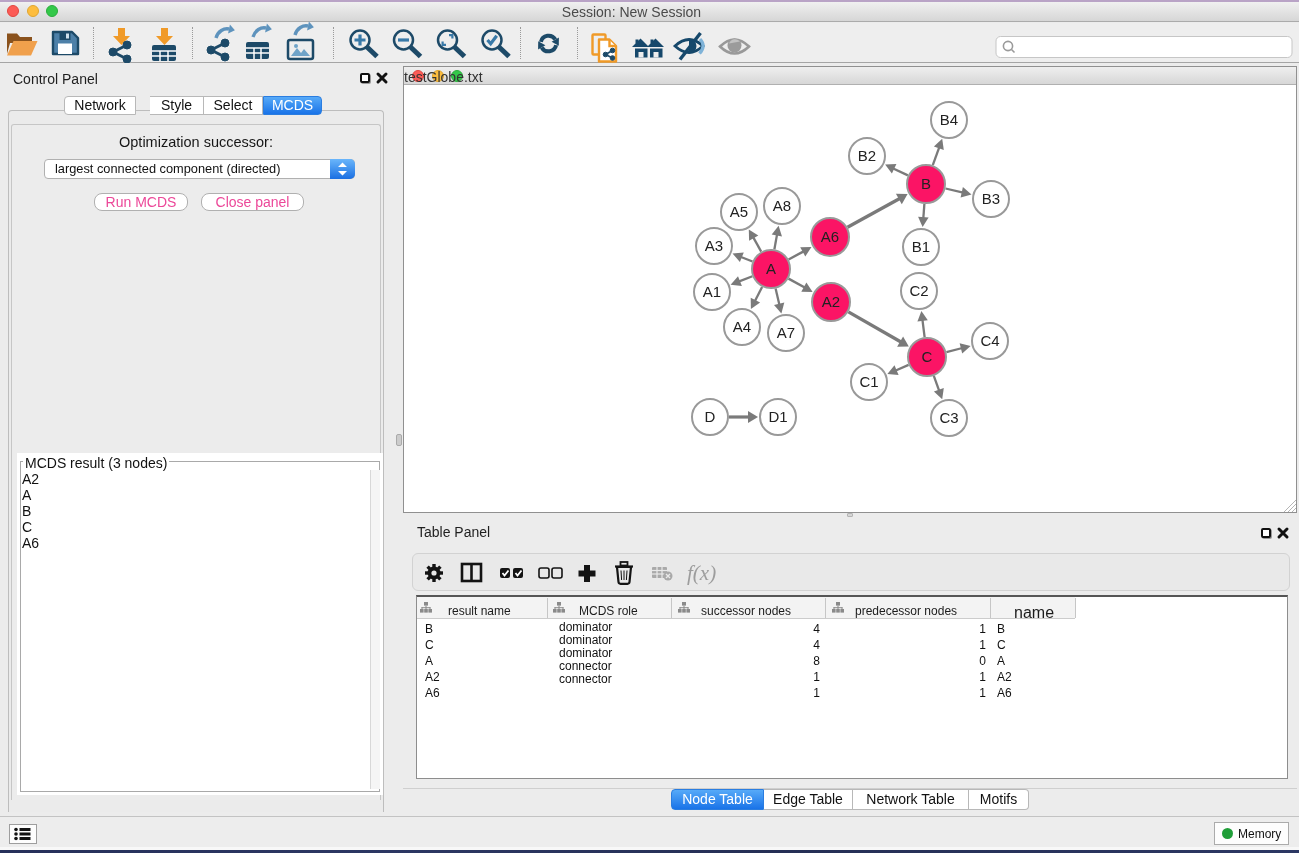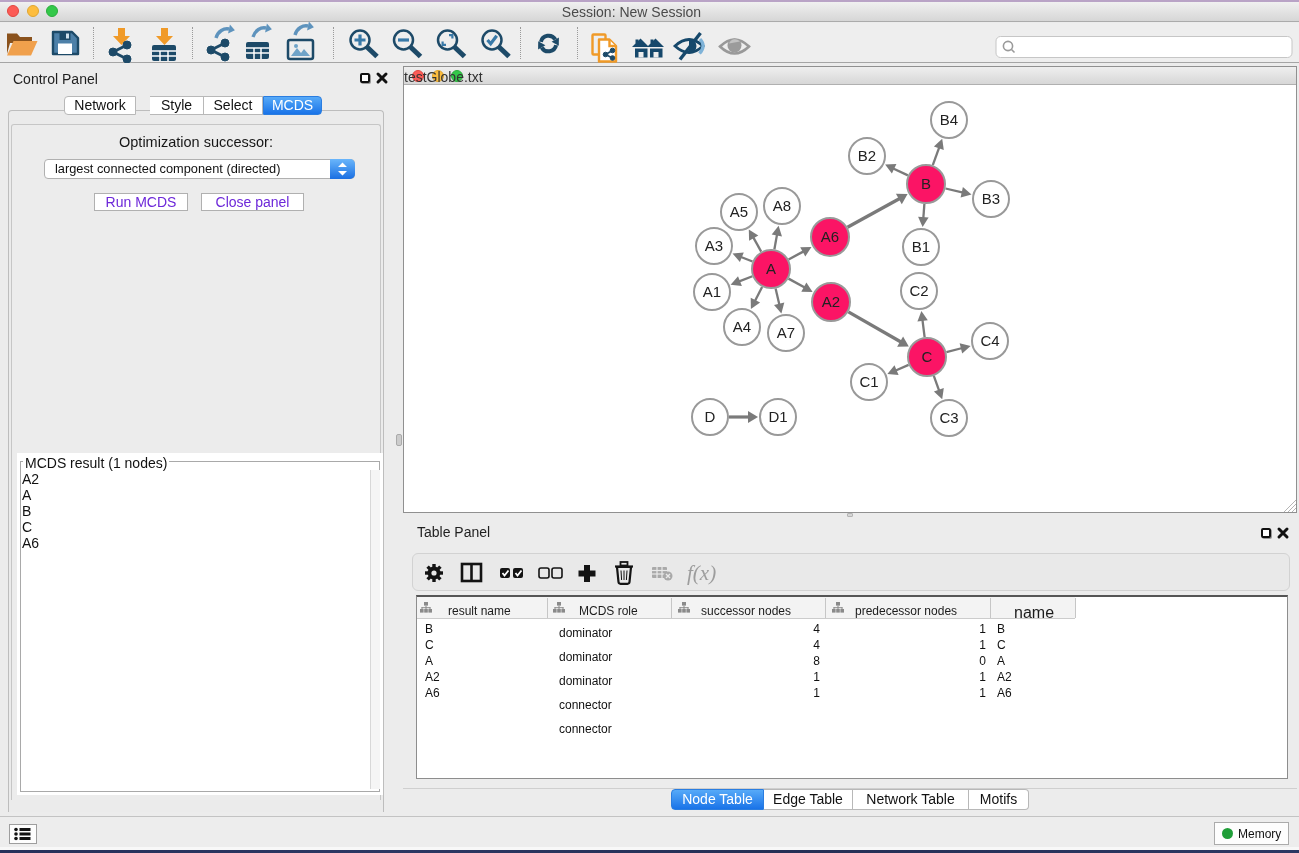--- a/index.html
+++ b/index.html
@@ -5,22 +5,22 @@
   * { margin:0; padding:0; box-sizing:border-box; }
   html,body { width:1299px; height:853px; overflow:hidden; }
   body { font-family:"Liberation Sans", sans-serif; background:#ececec; position:relative; }
   .abs { position:absolute; }
   .tl { border-radius:50%; width:12px; height:12px; position:absolute; top:6px; }
   svg { position:absolute; overflow:visible; }
   .sep { position:absolute; top:27px; width:0; height:32px; border-left:1px dotted #9a9a9a; }
   .tab { position:absolute; background:#ffffff; border:1px solid #b8b8b8; color:#111;
          font-size:14px; text-align:center; line-height:17px; height:19px; }
   .tabsel { background:linear-gradient(#57aaf8,#1973e8); color:#fff; border-color:#2a7de0; }
-  .btn { position:absolute; background:#ffffff; border:1px solid #b0b0b0; border-radius:0;
-         font-size:14px; color:#6d28d9; text-align:center; }
+  .btn { position:absolute; background:#ffffff; border:1px solid #b0b0b0; border-radius:8px;
+         font-size:14px; color:#ec4899; text-align:center; }
 </style>
 </head>
 <body>
 
 <div class="abs" style="left:0;top:0;width:1299px;height:2px;background:#b9a3c6"></div>
 
 <div class="abs" style="left:0;top:2px;width:1299px;height:20px;background:linear-gradient(#f0f0f0,#d6d6d6);border-bottom:1px solid #ababab"></div>
 <div class="tl" style="left:7px;top:5px;background:#fc5b56;border:0.5px solid #e14640"></div>
 <div class="tl" style="left:27px;top:5px;background:#fdbd3e;border:0.5px solid #e0a630"></div>
 <div class="tl" style="left:46px;top:5px;background:#34c84a;border:0.5px solid #2aad3c"></div>
@@ -207,21 +207,21 @@
 <div class="abs" style="left:55px;top:159px;height:20px;font-size:12.8px;line-height:20px;color:#111">largest connected component (directed)</div>
 <div class="abs" style="left:330px;top:159px;width:25px;height:20px;background:linear-gradient(#6ab6fb,#1a6fe2);border-radius:0 5px 5px 0"></div>
 <svg class="abs" width="25" height="20" style="left:330px;top:159px">
     <path d="M8,8 L12.5,3.5 L17,8 Z M8,12 L12.5,16.5 L17,12 Z" fill="#ffffff"></path>
   </svg>
 <div class="btn" style="left:94px;top:193px;width:94px;height:18px;line-height:16px">Run MCDS</div>
 <div class="btn" style="left:201px;top:193px;width:103px;height:18px;line-height:16px">Close panel</div>
 
 <div class="abs" style="left:17px;top:453px;width:366px;height:342px;background:#ffffff"></div>
 <div class="abs" style="left:20px;top:461px;width:360px;height:331px;border:1px solid #a9a9a9"></div>
-<div class="abs" style="left:23px;top:455px;padding:0 2px;background:#ffffff;font-size:14px;color:#111">MCDS result (1 nodes)</div>
+<div class="abs" style="left:23px;top:455px;padding:0 2px;background:#ffffff;font-size:14px;color:#111">MCDS result (3 nodes)</div>
 <div class="abs" style="left:22px;top:471px;font-size:14px;line-height:16px;color:#111">A2<br>A<br>B<br>C<br>A6</div>
 <div class="abs" style="left:370px;top:470px;width:10px;height:319px;background:#f5f5f5;border-left:1px solid #d8d8d8"></div>
 
 <div class="abs" style="left:396px;top:434px;width:6px;height:12px;background:#cccccc;border:1px solid #aaaaaa;border-radius:2px"></div>
 
 <div class="abs" style="left:403px;top:66px;width:894px;height:447px;background:#ffffff;border:1px solid #909090"></div>
 <div class="abs" style="left:404px;top:67px;width:892px;height:18px;background:linear-gradient(#efefef,#d7d7d7);border-bottom:1px solid #b0b0b0"></div>
 <div class="tl" style="left:412px;top:70px;background:#fc5b56;border:0.5px solid #e14640"></div>
 <div class="tl" style="left:432px;top:70px;background:#fdbd3e;border:0.5px solid #e0a630"></div>
 <div class="tl" style="left:451px;top:70px;background:#34c84a;border:0.5px solid #2aad3c"></div>
@@ -405,21 +405,21 @@
   </g>
 </svg>
 
 <div class="abs" style="left:448px;top:604px;font-size:12px;color:#1c1c1c">result name</div>
 <div class="abs" style="left:579px;top:604px;font-size:12px;color:#1c1c1c">MCDS role</div>
 <div class="abs" style="left:701px;top:604px;font-size:12px;color:#1c1c1c">successor nodes</div>
 <div class="abs" style="left:855px;top:604px;font-size:12px;color:#1c1c1c">predecessor nodes</div>
 <div class="abs" style="left:1014px;top:604px;font-size:16px;color:#1c1c1c">name</div>
 
 <div class="abs" style="left:425px;top:621px;font-size:12px;line-height:16px;color:#111">B<br>C<br>A<br>A2<br>A6</div>
-<div class="abs" style="left:559px;top:621px;font-size:12px;line-height:24px;color:#111">dominator<br>dominator<br>dominator<br>connector<br>connector</div>
+<div class="abs" style="left:559px;top:621px;font-size:12px;line-height:13px;color:#111">dominator<br>dominator<br>dominator<br>connector<br>connector</div>
 <div class="abs" style="left:740px;top:621px;width:80px;text-align:right;font-size:12px;line-height:16px;color:#111">4<br>4<br>8<br>1<br>1</div>
 <div class="abs" style="left:906px;top:621px;width:80px;text-align:right;font-size:12px;line-height:16px;color:#111">1<br>1<br>0<br>1<br>1</div>
 <div class="abs" style="left:997px;top:621px;font-size:12px;line-height:16px;color:#111">B<br>C<br>A<br>A2<br>A6</div>
 
 <div class="abs" style="left:403px;top:788px;width:894px;height:1px;background:#cfcfcf"></div>
 
 <div class="tab tabsel" style="left:671px;top:789px;width:93px;height:21px;line-height:19px;border-radius:4px 0 0 4px">Node Table</div>
 <div class="tab" style="left:764px;top:789px;width:89px;height:21px;line-height:19px;border-left:none">Edge Table</div>
 <div class="tab" style="left:853px;top:789px;width:116px;height:21px;line-height:19px;border-left:none">Network Table</div>
 <div class="tab" style="left:969px;top:789px;width:60px;height:21px;line-height:19px;border-left:none;border-radius:0 4px 4px 0">Motifs</div>

